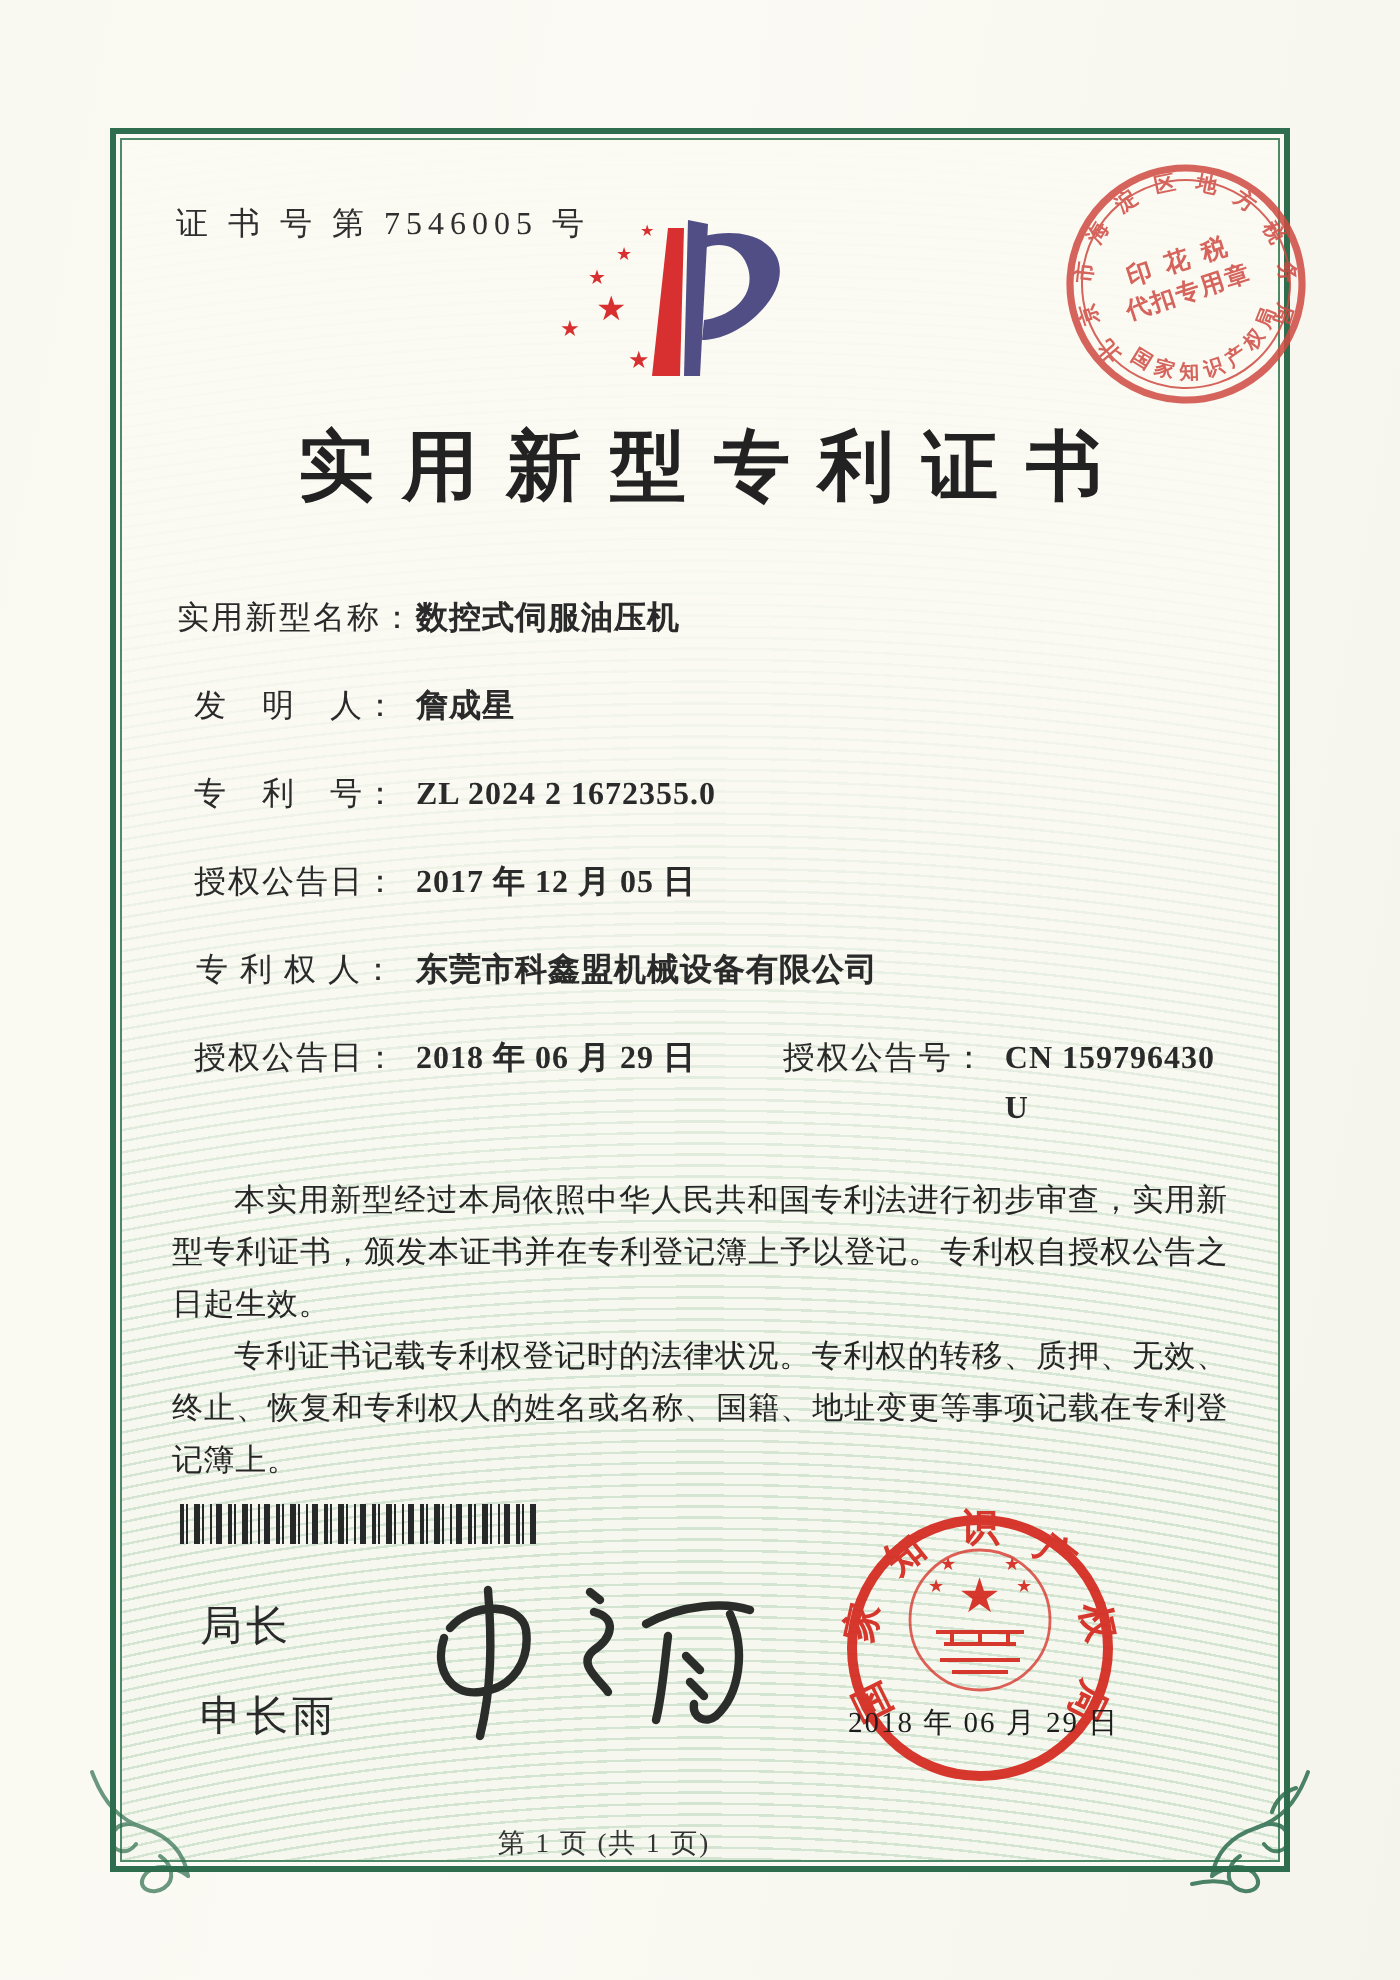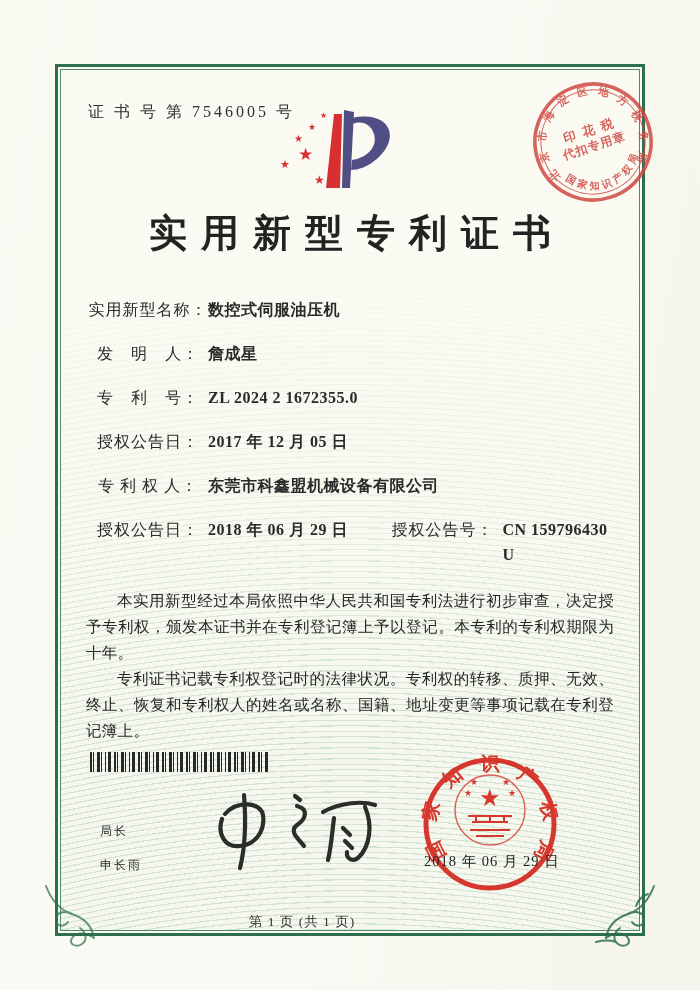--- a/index.html
+++ b/index.html
@@ -61,21 +61,21 @@
     position:absolute; left:90px; top:752px; width:178px; height:20px;
     background:repeating-linear-gradient(90deg,
       #26282a 0 2px, transparent 2px 3px,
       #26282a 3px 4px, transparent 4px 7px,
       #26282a 7px 10px, transparent 10px 11px,
       #26282a 11px 12px, transparent 12px 15px,
       #26282a 15px 16px, transparent 16px 18px,
       #26282a 18px 21px, transparent 21px 24px);
   }
 
-  .sig-block { position:absolute; left:100px; top:799px; font-size:12px; letter-spacing:2px;margin-top:24px; }
+  .sig-block { position:absolute; left:100px; top:799px; font-size:21px; letter-spacing:2px; }
   .sig-title { margin-bottom:17px; }
   .autograph { position:absolute; left:205px; top:788px; width:185px; height:85px; }
 
   .seal { position:absolute; left:406px; top:740px; width:168px; height:168px; opacity:.92; }
   .seal-date {
     position:absolute; left:424px; top:852px; width:160px;
     font-size:14.5px; letter-spacing:1px; color:#1d1d1d; z-index:5;
   }
 
   .tax-stamp { position:absolute; left:521px; top:70px; width:144px; height:144px; opacity:.85; }
@@ -145,21 +145,21 @@
         <span class="field-value">2018 年 06 月 29 日</span>
       </span>
       <span class="grant-right">
         <span class="field-label">授权公告号：</span>
         <span class="field-value">CN 159796430 U</span>
       </span>
     </div>
   </div>
 
   <div class="paragraphs">
-    <p>本实用新型经过本局依照中华人民共和国专利法进行初步审查，决定授予专利权，颁发本证书并在专利登记簿上予以登记。本专利的专利权期限为十年。</p>
+    <p>本实用新型经过本局依照中华人民共和国专利法进行初步审查，实用新型专利证书，颁发本证书并在专利登记簿上予以登记。专利权自授权公告之日起生效。</p>
     <p>专利证书记载专利权登记时的法律状况。专利权的转移、质押、无效、终止、恢复和专利权人的姓名或名称、国籍、地址变更等事项记载在专利登记簿上。</p>
   </div>
 
   <div class="barcode"></div>
 
   <div class="sig-block">
     <div class="sig-title">局长</div>
     <div>申长雨</div>
   </div>
 

